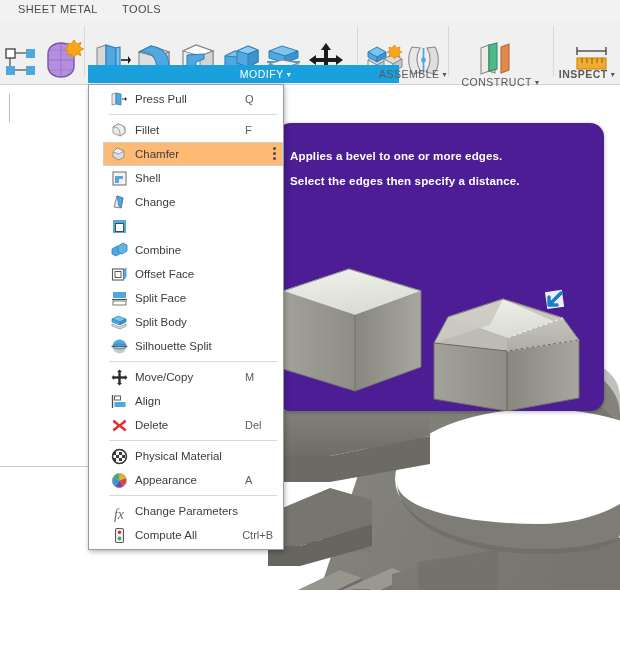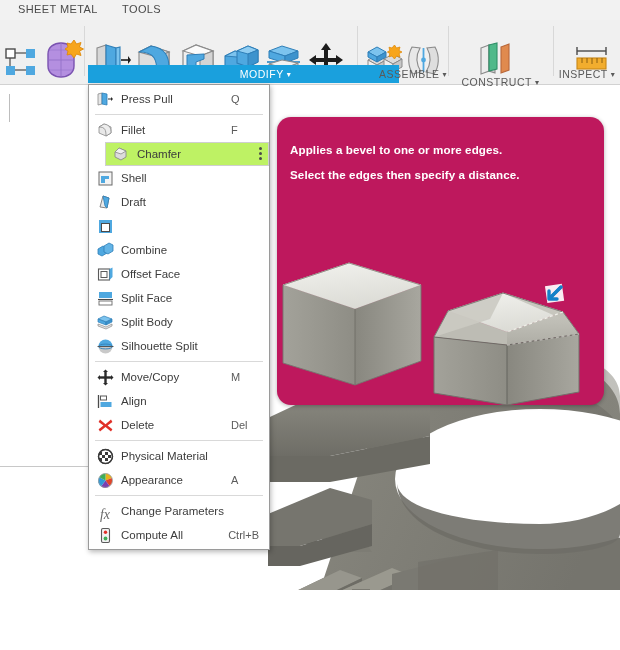--- a/index.html
+++ b/index.html
@@ -32,36 +32,36 @@
 
   .panel-label{position:absolute;height:18px;line-height:18px;text-align:center;font-size:10.5px;letter-spacing:.5px;color:#5a5a5a;white-space:nowrap;}
   .panel-label.active{background:#1aa0dd;color:#fff;}
   .cart{font-size:8px;position:relative;top:-1px;margin-left:3px;}
 
   
   .menu{
     position:absolute;left:88px;top:84px;width:180px;
     background:#fff;border:1px solid #9a9a9a;
     box-shadow:1px 2px 5px rgba(0,0,0,.28);
-    padding:2px 0 2px 0;z-index:40;
+    padding:2px 0 2px 14px;z-index:40;
   }
   .mi{position:relative;height:24px;display:flex;align-items:center;padding:0 6px 0 7px;cursor:default;}
-  .mi.sel{background:#bef264;box-shadow:inset 0 0 0 1px #cfcfcf;margin-left:16px;}
+  .mi.sel{background:#fdba74;box-shadow:inset 0 0 0 1px #cfcfcf;}
   .mi-ico{width:18px;height:18px;flex:0 0 18px;margin-right:7px;display:flex;align-items:center;justify-content:center;}
   .mi-ico svg{display:block;}
   .mi-lbl{font-size:11.5px;color:#3c3c3c;white-space:nowrap;flex:1 1 auto;}
   .mi-key{font-size:11px;color:#5b5b5b;white-space:nowrap;margin-left:auto;padding-right:4px;min-width:28px;}
   .mi-more{position:absolute;right:7px;top:5px;width:3px;height:14px;}
   .mi-more i{display:block;width:3px;height:3px;background:#4a4a4a;border-radius:50%;margin-bottom:2px;}
   .mdiv{height:1px;background:#d9d9d9;margin:3px 6px 3px 6px;}
 
   
   .tooltip{
-    position:absolute;left:277px;top:117px;width:327px;height:288px;
-    background:#be185d;border-radius:14px;z-index:30;
+    position:absolute;left:277px;top:123px;width:327px;height:288px;
+    background:#4c1d95;border-radius:14px;z-index:30;
     box-shadow:0 1px 4px rgba(0,0,0,.3);overflow:hidden;
   }
   .tt-line{position:absolute;left:13px;color:#fff;font-size:11.6px;font-weight:bold;letter-spacing:.1px;white-space:nowrap;}
   .tt-l1{top:26px;}
   .tt-l2{top:51px;}
   .tt-art{position:absolute;left:0;top:72px;width:327px;height:216px;}
 </style>
 </head>
 <body>
 
@@ -280,21 +280,21 @@
 
     <div class="panel-label active" style="left:88px;top:45px;width:267px;padding-left:44px;">
       <span>MODIFY</span><span class="cart">▾</span>
     </div>
     <div class="panel-label" style="left:358px;top:45px;width:89px;text-align:right;">
       <span>ASSEMBLE</span><span class="cart">▾</span>
     </div>
     <div class="panel-label" style="left:449px;top:53px;width:103px;">
       <span>CONSTRUCT</span><span class="cart">▾</span>
     </div>
-    <div class="panel-label" style="left:554px;top:45px;width:66px;">
+    <div class="panel-label" style="left:554px;top:45px;width:66px;font-weight:bold;">
       <span>INSPECT</span><span class="cart">▾</span>
     </div>
   </div>
 
   <div class="tooltip">
     <div class="tt-line tt-l1">Applies a bevel to one or more edges.</div>
     <div class="tt-line tt-l2">Select the edges then specify a distance.</div>
     <svg class="tt-art" viewBox="0 0 327 216">
       <defs>
         <linearGradient id="cTop" x1="0" y1="0" x2="0.3" y2="1">
@@ -403,21 +403,21 @@
         </span>
         <span class="mi-lbl">Shell</span>
       </div>
       <div class="mi">
         <span class="mi-ico">
           <svg width="17" height="17" viewBox="0 0 17 17">
             <path d="M3 13 L6 2 L12 4 L10 14 Z" fill="#e9e9e9" stroke="#7a7a7a" stroke-width=".9"></path>
             <path d="M6 2 L12 4 L10 14 L8 12 Z" fill="#4fa8e0" stroke="#2f7fb8" stroke-width=".8"></path>
           </svg>
         </span>
-        <span class="mi-lbl">Draft</span>
+        <span class="mi-lbl">Change</span>
       </div>
       <div class="mi">
         <span class="mi-ico">
           <svg width="17" height="17" viewBox="0 0 17 17">
             <rect x="2" y="2" width="13" height="13" fill="#4fa8e0"></rect>
             <rect x="4.5" y="5.5" width="8" height="8" fill="#ffffff" stroke="#4a4a4a" stroke-width="1"></rect>
           </svg>
         </span>
       </div>
       <div class="mi">

